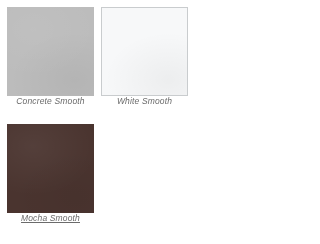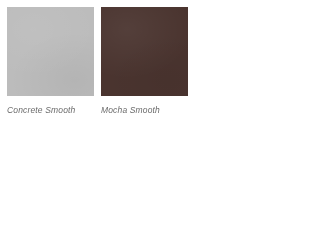--- a/index.html
+++ b/index.html
@@ -54,40 +54,44 @@
     pointer-events: none;
   }
 
   .swatch-chip.has-border {
     border: 1px solid #c9ccce;
   }
 
   .swatch-label {
     width: 87px;
     box-sizing: border-box;
-    text-align: left;
+    text-align: center;
     font-size: 8.5px;
     font-style: italic;
     color: #6b6b6b;
     letter-spacing: 0.15px;
     line-height: 11px;
-    margin-top: 9px;
+    margin-top: 0;
     white-space: nowrap;
   }
 </style>
 </head>
 <body style="background-color: rgb(255, 255, 255);">
 
 <div id="swatch-grid">
 
   <div class="swatch-cell">
     <div class="swatch-chip" style="background-color: rgb(188, 188, 188);"></div>
     <div class="swatch-label" style="color: rgb(107, 107, 107);">Concrete Smooth</div>
   </div>
 
 
+  <div class="swatch-cell">
+    <div class="swatch-chip has-border" style="background-color: rgb(247, 248, 249); border-color: rgb(201, 204, 206);"></div>
+    <div class="swatch-label" style="color: rgb(107, 107, 107);">White Smooth</div>
+  </div>
 
   <div class="swatch-cell">
     <div class="swatch-chip" style="background-color: rgb(74, 52, 47);"></div>
-    <div class="swatch-label" style="color: rgb(107, 107, 107);">Mocha Smooth</div>
+    <div class="swatch-label" style="color: rgb(107, 107, 107); text-decoration: underline;">Mocha Smooth</div>
   </div>
 
 </div>
 
 </body></html>

